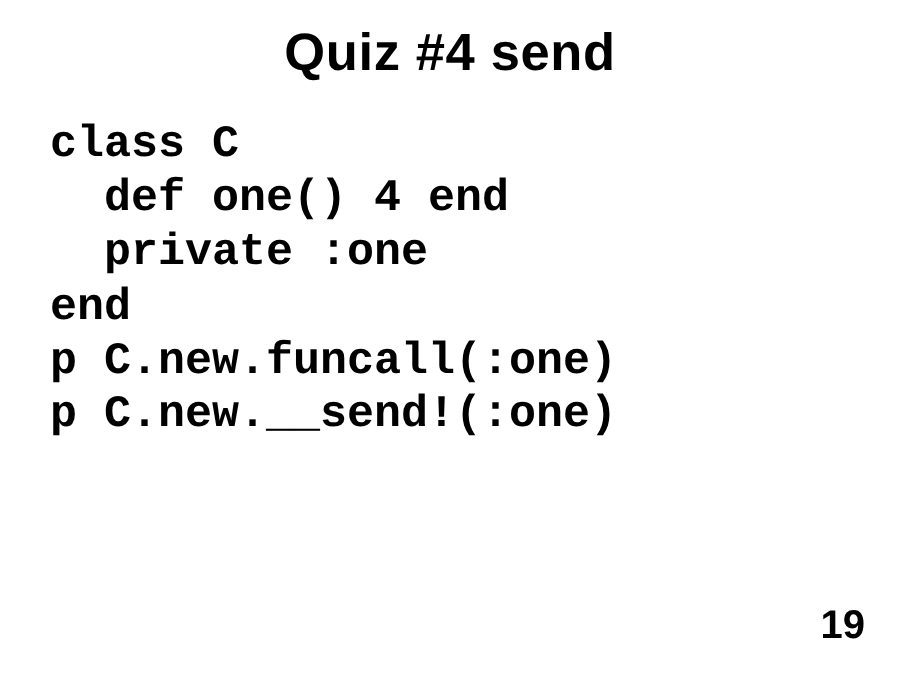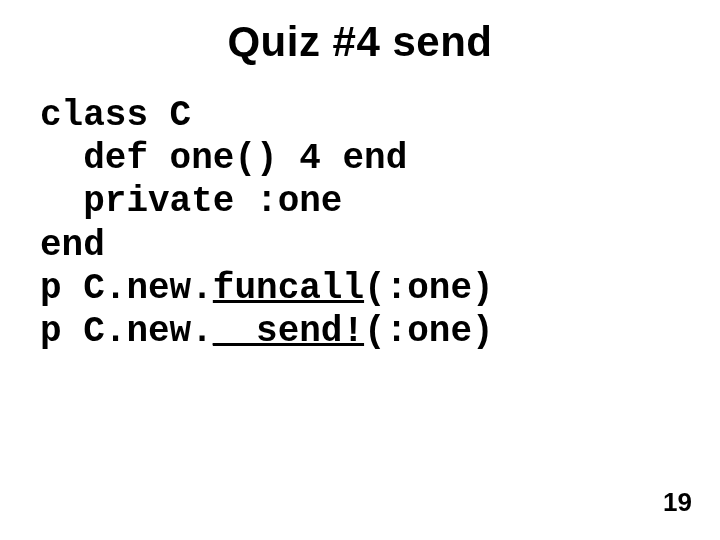--- a/index.html
+++ b/index.html
@@ -14,27 +14,27 @@
   }
   .code-block {
     font-family: "Courier New", Courier, monospace;
     font-weight: 700;
     font-size: 36px;
     white-space: pre;
     margin-top: 28px;
     margin-left: 40px;
     line-height: 1.2;
   }
-  .identifier { text-decoration: underline; }
+  .identifier { }
   .page-number {
     position: absolute;
     right: 28px;
     bottom: 22px;
     font-weight: 700;
-    font-size: 26px;
+    font-size: 32px;
   }
 </style>
 </head>
 <body>
 
 <div class="title">Quiz #4 send</div>
 
 <div class="code-block"><span>class C</span>
 <span>  def one() 4 end</span>
 <span>  private :one</span>

